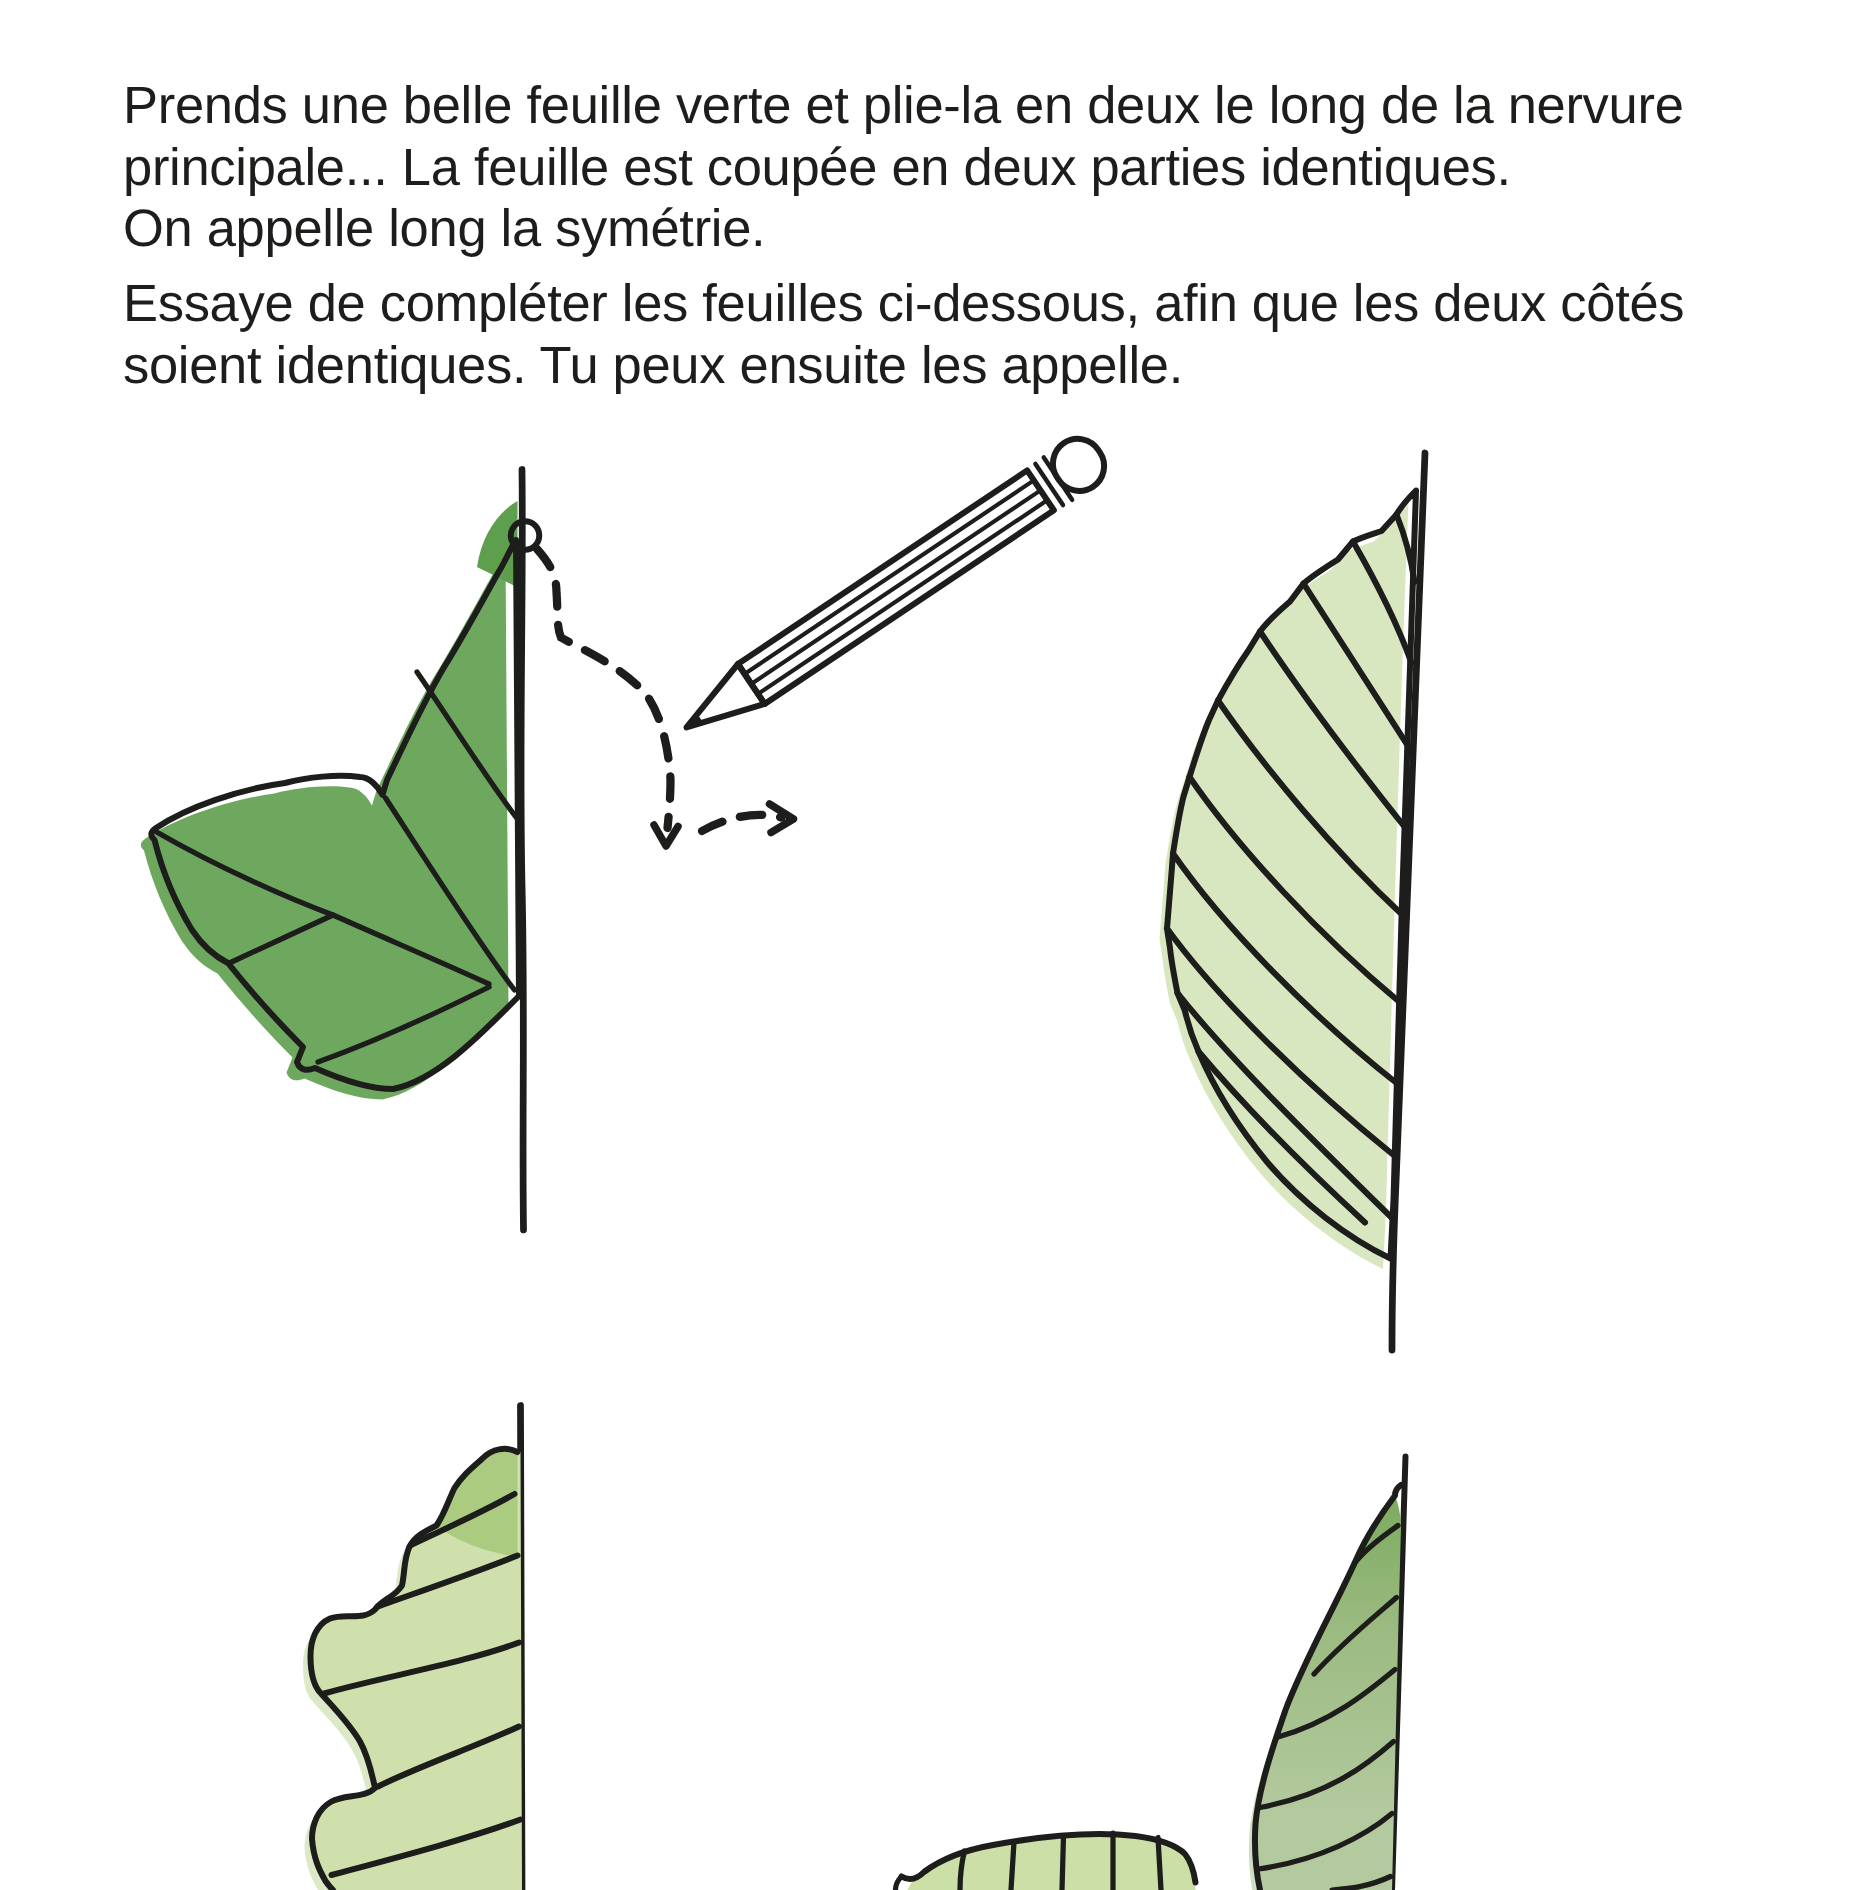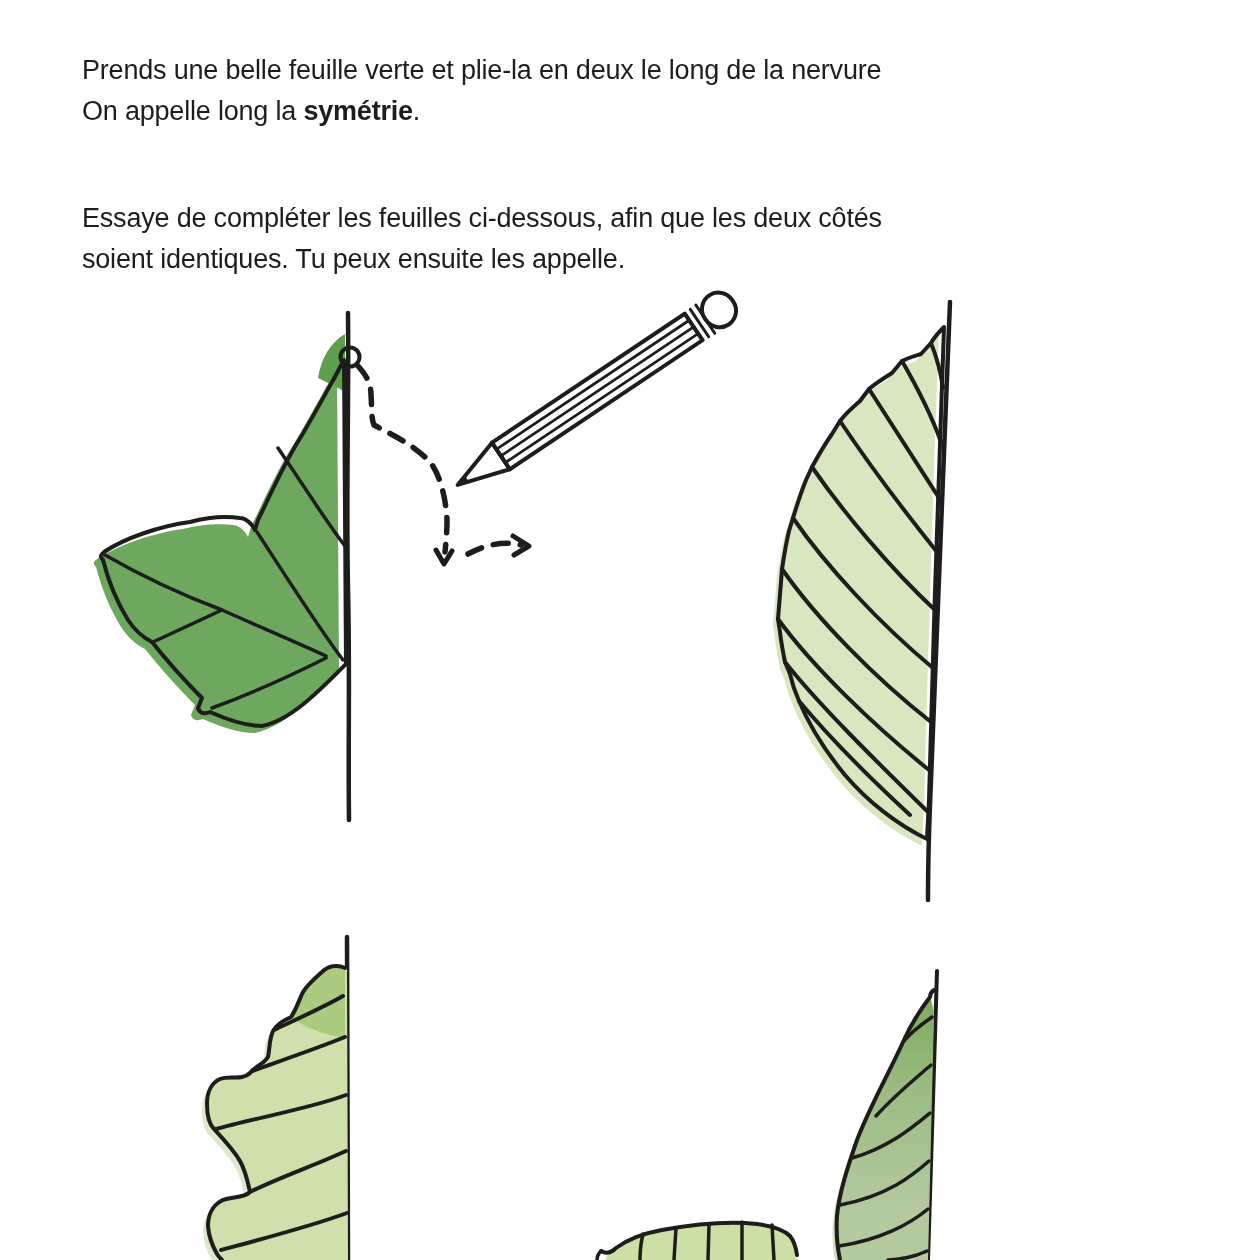--- a/index.html
+++ b/index.html
@@ -1,38 +1,39 @@
 <!DOCTYPE html>
 <html><head>
 <meta charset="utf-8">
 <style>
   html,body{margin:0;padding:0;background:#ffffff;}
   .page{
     position:relative;width:1248px;height:1260px;background:#ffffff;
     font-family:"Liberation Sans",sans-serif;color:#1d1d1b;overflow:hidden;
   }
-  .text-block{position:absolute;left:82px;font-size:27px;line-height:41px;letter-spacing:-0.2px;}
+  .text-block{position:absolute;left:82px;font-size:35px;line-height:41px;letter-spacing:-0.2px;}
   .text-block .line{white-space:nowrap;}
-  .text-block strong{font-weight:bold;}
+  .text-block strong{font-weight:normal;}
   #intro{top:50px;}
-  #instructions{top:198px;}
+  #instructions{top:182px;}
   .illustration{position:absolute;left:0;top:280px;width:1248px;height:980px;}
   .ink{stroke:#1d1d1b;fill:none;stroke-linecap:round;stroke-linejoin:round;}
   .w45{stroke-width:4.5;} .w4{stroke-width:4;} .w35{stroke-width:3.5;}
   .w3{stroke-width:3;} .w27{stroke-width:2.75;}
   .dash{stroke:#1d1d1b;fill:none;stroke-width:5.5;stroke-linecap:round;stroke-dasharray:15 12;}
   .arrowhead{stroke:#1d1d1b;fill:none;stroke-width:5;stroke-linecap:round;stroke-linejoin:round;}
 </style>
 </head>
 <body>
 
 <div class="page">
 
   <div class="text-block" id="intro">
     <div class="line">Prends une belle feuille verte et plie-la en deux le long de la nervure</div>
+    <div class="line">principale... La feuille est coupée en deux parties identiques.</div>
     <div class="line"><span>On appelle long la </span><strong>symétrie</strong><span>.</span></div>
   </div>
 
   <div class="text-block" id="instructions">
     <div class="line">Essaye de compléter les feuilles ci-dessous, afin que les deux côtés</div>
     <div class="line">soient identiques. Tu peux ensuite les appelle.</div>
   </div>
 
   <svg class="illustration" viewBox="0 0 1248 980">
 

